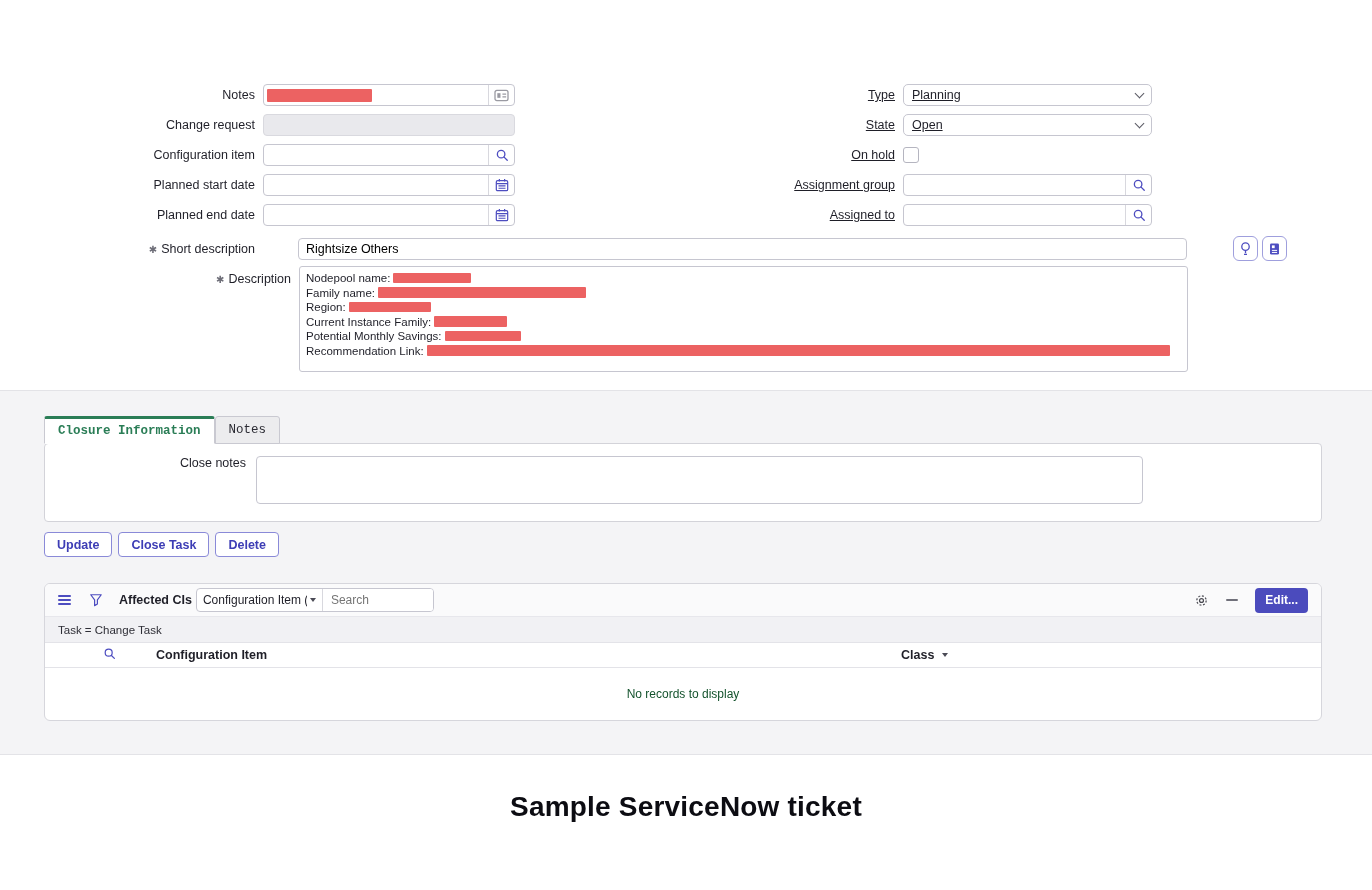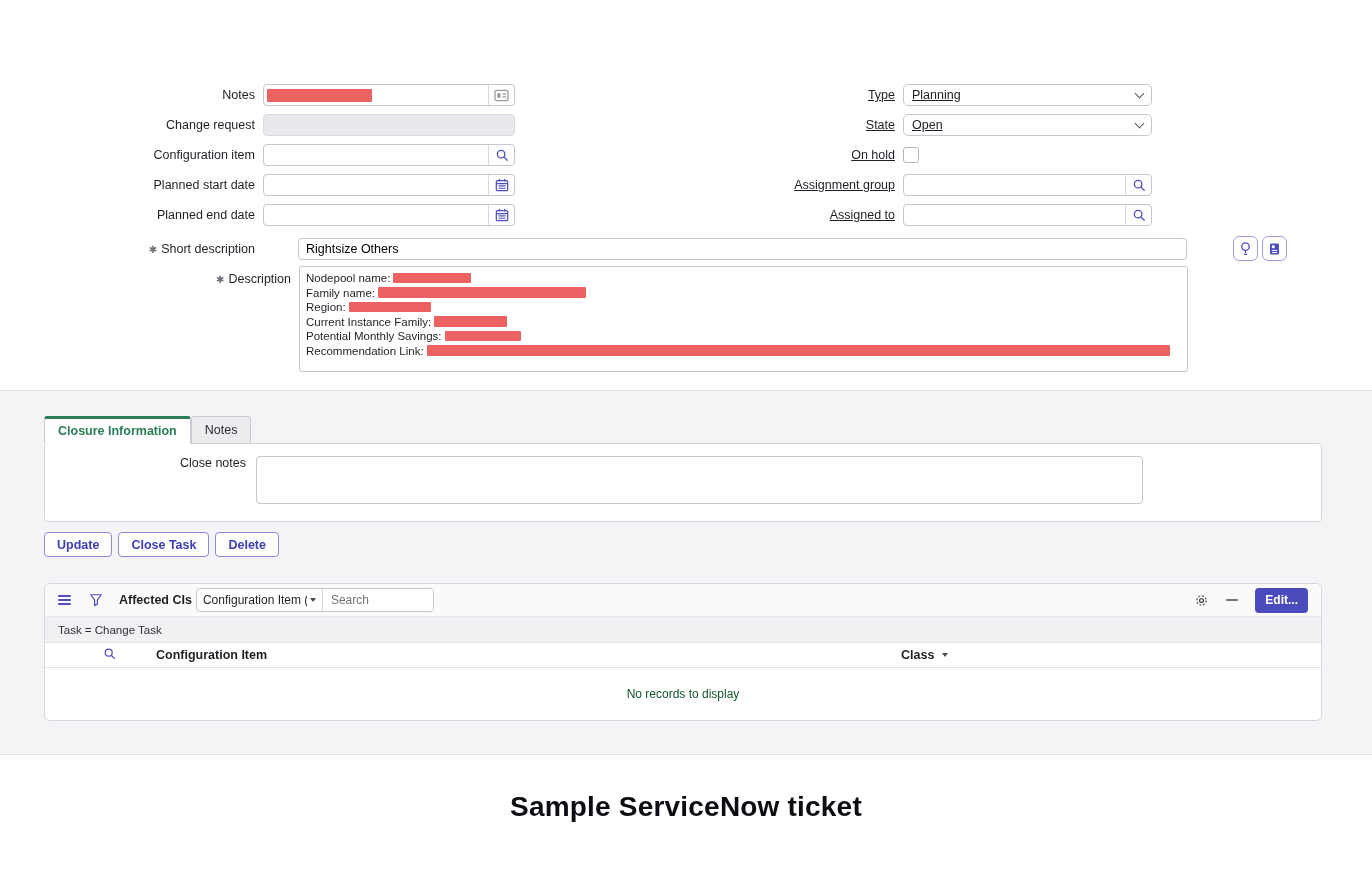--- a/index.html
+++ b/index.html
@@ -27,21 +27,21 @@
   .short-row .fbox { flex:none; width:889px; }
   .sq-btn { width:25px; height:25px; border:1px solid #9f9fdd; border-radius:6px; background:#fff; display:flex; align-items:center; justify-content:center; cursor:pointer; }
   .desc-row { position:absolute; left:16px; top:266px; display:flex; width:100%;margin-left:20px; }
   .desc-label { width:255px; text-align:right; margin-right:8px; font-size:12.5px; padding-top:6px; white-space:nowrap; }
   .desc-box { width:889px; height:106px; border:1px solid #c6c6d0; border-radius:3px; background:#fff; padding:4px 6px; font-size:11.5px; line-height:14.6px; }
   .desc-line { white-space:nowrap; }
   .desc-bar { display:inline-block; height:10.5px; background:#ec6262; border-radius:1px; margin-left:3px; vertical-align:-1px; }
 
   
   .band { height:365px; background:#f4f4f6; border-top:1px solid #e3e3e7; border-bottom:1px solid #e3e3e7; padding:25px 50px 0 44px; }
-  .tabs { display:flex; position:relative; z-index:2; }
+  .tabs { display:flex; position:relative; z-index:2;font-family:Liberation Mono, monospace; }
   .tab { height:28px; display:flex; align-items:center; padding:0 13px; font-size:12.5px; border:1px solid #c9c9d1; background:#ececee; color:#2b2b33; border-radius:3px 3px 0 0; cursor:pointer; margin-bottom:-1px; }
   .tab.active { background:#fff; color:#2a7d56; font-weight:700; border-top:3px solid #2a7d56; border-bottom-color:#fff; }
   .panel { position:relative; z-index:1; width:1278px; height:79px; background:#fff; border:1px solid #d3d3d9; border-radius:4px; }
   .cn-row { display:flex; padding-top:12px; }
   .cn-label { width:211px; text-align:right; padding-right:10px; font-size:12.5px; }
   .cn-textarea { width:887px; height:48px; border:1px solid #c6c6d0; border-radius:4px; resize:none; font-family:inherit; font-size:12.5px; padding:4px 6px; outline:none; }
 
   .btn-row { margin-top:10px; display:flex; gap:6px; }
   .btn { height:25px; padding:0 12px; background:#fff; border:1px solid #8a8ad8; border-radius:4px; color:#3d3db5; font-weight:700; font-size:12.5px; font-family:inherit; cursor:pointer; }
 

